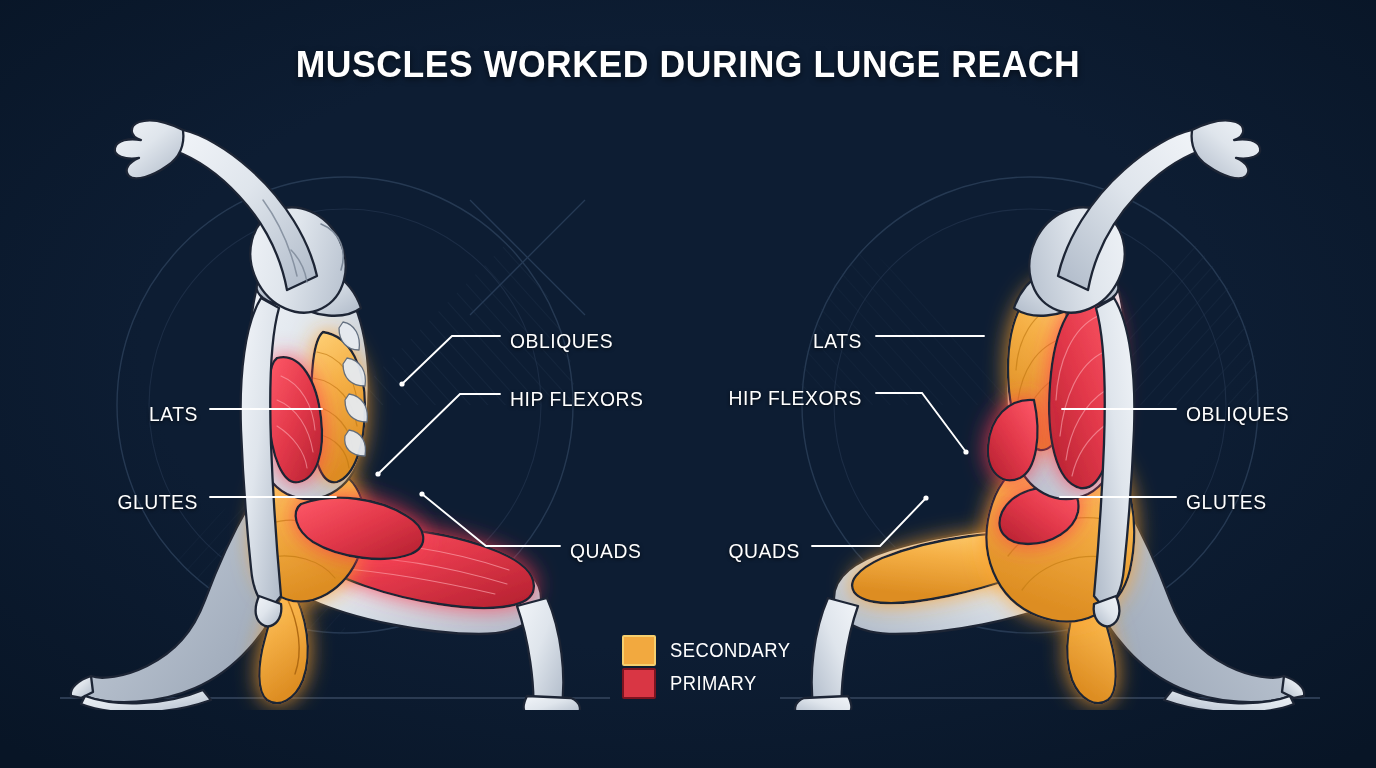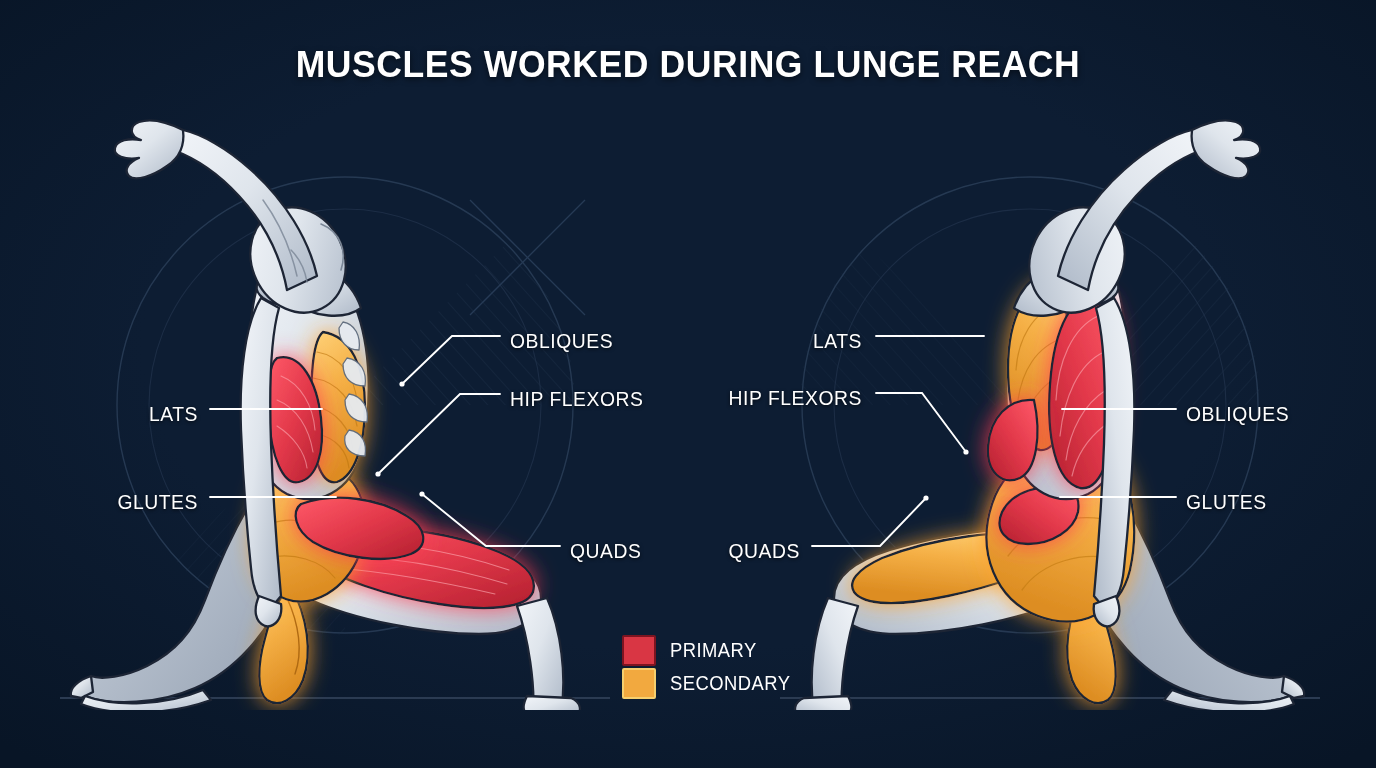--- a/index.html
+++ b/index.html
@@ -370,22 +370,22 @@
   <div class="lbl r" style="left:570px;top:539px;">QUADS</div>
 
   <div class="lbl l" style="left:660px;width:202px;top:329px;">LATS</div>
   <div class="lbl l" style="left:660px;width:202px;top:386px;">HIP FLEXORS</div>
   <div class="lbl l" style="left:620px;width:180px;top:539px;">QUADS</div>
   <div class="lbl r" style="left:1186px;top:402px;">OBLIQUES</div>
   <div class="lbl r" style="left:1186px;top:490px;">GLUTES</div>
 
   <div class="legend">
     <div class="legend-row">
+      <span class="sw secondary"></span>
+      <span class="legend-txt">SECONDARY</span>
+    </div>
+    <div class="legend-row">
       <span class="sw primary"></span>
       <span class="legend-txt">PRIMARY</span>
     </div>
-    <div class="legend-row">
-      <span class="sw secondary"></span>
-      <span class="legend-txt">SECONDARY</span>
-    </div>
   </div>
 
 </div>
 
 </body></html>

